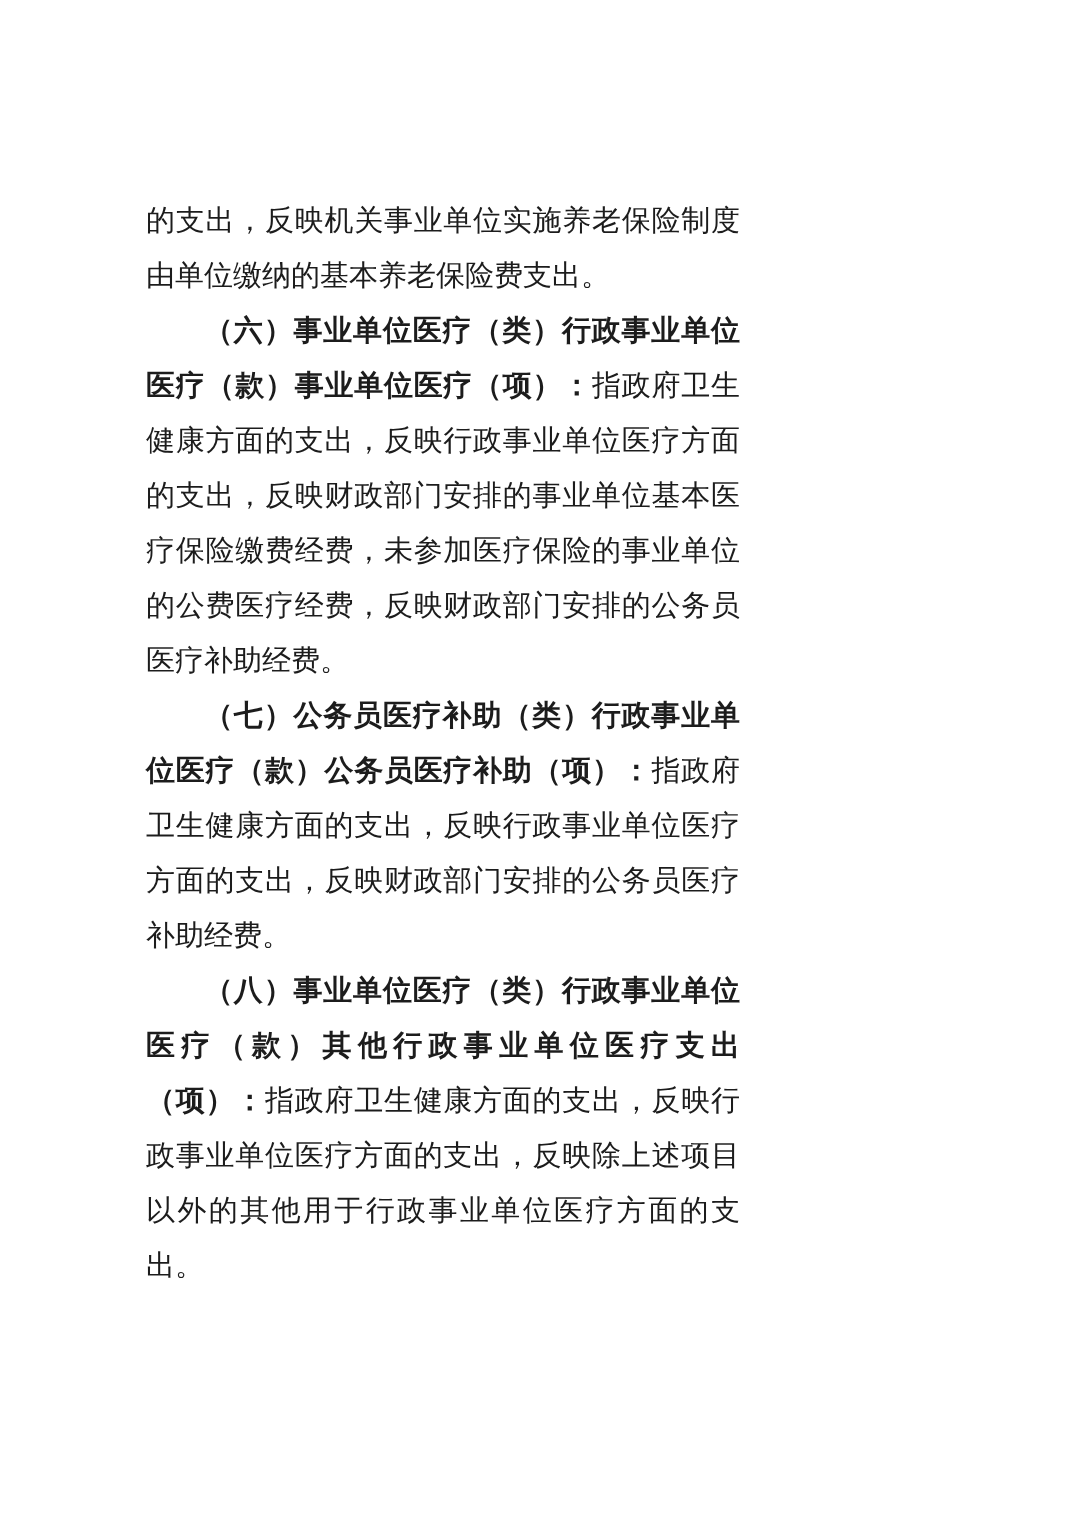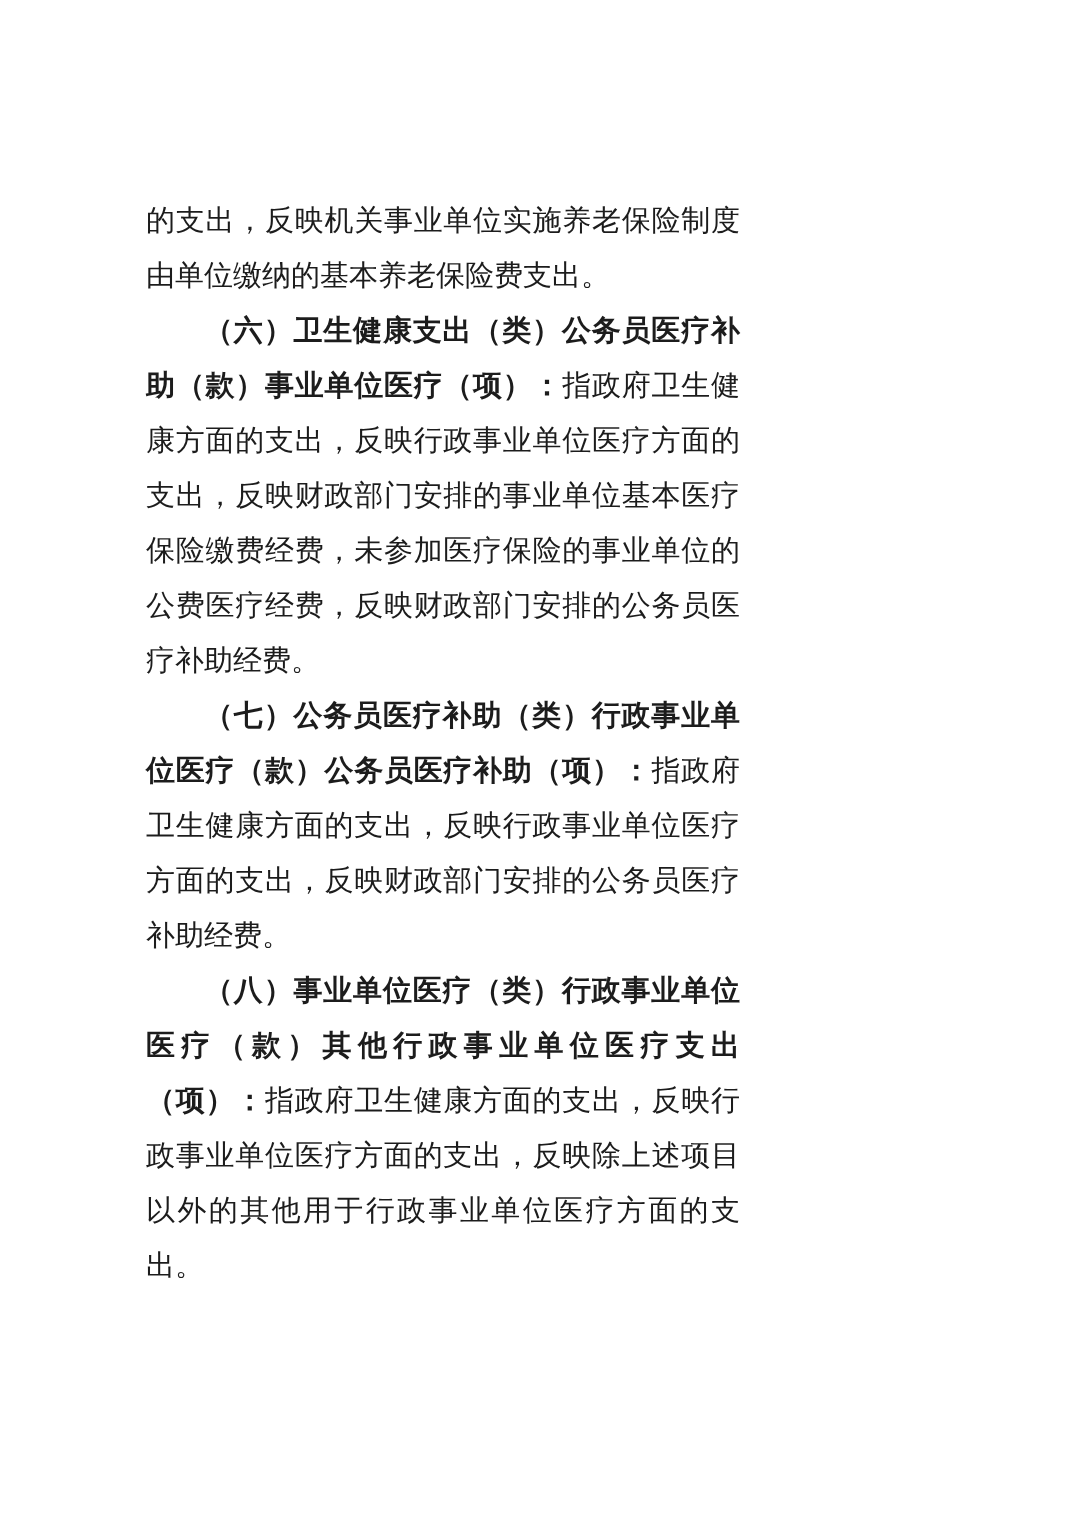--- a/index.html
+++ b/index.html
@@ -34,19 +34,19 @@
   }
 </style>
 </head>
 <body>
 
 <div class="page">
 
   <p class="para"><strong class="lead"></strong><span>的支出，反映机关事业单位实施养老保险制度由单位缴纳的基本养老保险费支出。</span></p>
 
 
-  <p class="para indent"><strong class="lead">（六）卫生健康支出（类）公务员医疗补助（款）事业单位医疗（项）：</strong><span>指政府卫生健康方面的支出，反映行政事业单位医疗方面的支出，反映财政部门安排的事业单位基本医疗保险缴费经费，未参加医疗保险的事业单位的公费医疗经费，反映财政部门安排的公务员医疗补助经费。</span></p>
+  <p class="para indent"><strong class="lead">（六）事业单位医疗（类）行政事业单位医疗（款）事业单位医疗（项）：</strong><span>指政府卫生健康方面的支出，反映行政事业单位医疗方面的支出，反映财政部门安排的事业单位基本医疗保险缴费经费，未参加医疗保险的事业单位的公费医疗经费，反映财政部门安排的公务员医疗补助经费。</span></p>
 
   <p class="para indent"><strong class="lead">（七）公务员医疗补助（类）行政事业单位医疗（款）公务员医疗补助（项）：</strong><span>指政府卫生健康方面的支出，反映行政事业单位医疗方面的支出，反映财政部门安排的公务员医疗补助经费。</span></p>
 
   <p class="para indent"><strong class="lead">（八）事业单位医疗（类）行政事业单位医疗（款）其他行政事业单位医疗支出（项）：</strong><span>指政府卫生健康方面的支出，反映行政事业单位医疗方面的支出，反映除上述项目以外的其他用于行政事业单位医疗方面的支出。</span></p>
 
 </div>
 
 </body></html>

